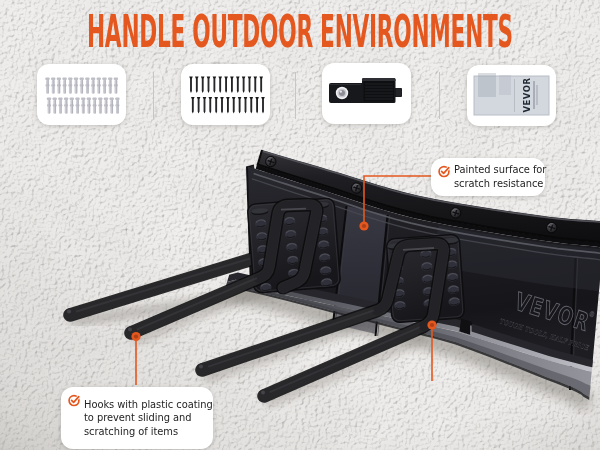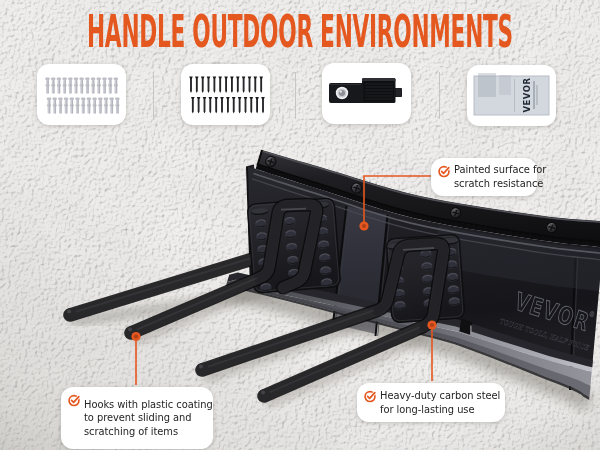--- a/index.html
+++ b/index.html
@@ -451,21 +451,21 @@
           </g>
 <line x1="47.5" y1="14" x2="47.5" y2="47" stroke="#b0b5bf" stroke-width="0.8"></line>
 <g transform="rotate(-90 66 30)">
             <text x="66" y="27" text-anchor="middle" font-family="'DejaVu Sans','Liberation Sans',sans-serif" font-weight="bold" font-size="8.5" letter-spacing="0.5" fill="#1f2733">VEVOR</text>
 <line x1="52" y1="31" x2="80" y2="31" stroke="#6a7280" stroke-width="0.8"></line>
 <line x1="56" y1="34" x2="76" y2="34" stroke="#8a919c" stroke-width="0.7"></line>
           </g>
 </svg></div>
   </div>
 
-<div class="pill" style="left:431px;top:158px;width:106px;height:38px">
+<div class="pill" style="left:431px;top:158px;width:114px;height:38px">
 <svg class="check" style="top:7px" width="13" height="13" viewBox="0 0 13 13">
 <circle cx="6" cy="6.6" r="4.9" fill="none" style="stroke:var(--accent)" stroke-width="1.7"></circle>
 <path d="M3.6,6.4 L5.6,8.4 L10.8,2.6" fill="none" stroke="#ffffff" stroke-width="3.2" stroke-linecap="round" stroke-linejoin="round"></path>
 <path d="M3.6,6.4 L5.6,8.4 L10.8,2.6" fill="none" style="stroke:var(--accent)" stroke-width="1.7" stroke-linecap="round" stroke-linejoin="round"></path>
 </svg>
 <div class="ptext">
         <span class="cl">Painted surface for</span>
         <span class="cl">scratch resistance</span>
       </div>
 </div>
@@ -474,24 +474,13 @@
 <circle cx="6" cy="6.6" r="4.9" fill="none" style="stroke:var(--accent)" stroke-width="1.7"></circle>
 <path d="M3.6,6.4 L5.6,8.4 L10.8,2.6" fill="none" stroke="#ffffff" stroke-width="3.2" stroke-linecap="round" stroke-linejoin="round"></path>
 <path d="M3.6,6.4 L5.6,8.4 L10.8,2.6" fill="none" style="stroke:var(--accent)" stroke-width="1.7" stroke-linecap="round" stroke-linejoin="round"></path>
 </svg>
 <div class="ptext">
         <span class="cl">Hooks with plastic coating</span>
         <span class="cl">to prevent sliding and</span>
         <span class="cl">scratching of items</span>
       </div>
 </div>
-<div class="pill" style="left:357px;top:383px;width:148px;height:39px">
-<svg class="check" style="top:7px" width="13" height="13" viewBox="0 0 13 13">
-<circle cx="6" cy="6.6" r="4.9" fill="none" style="stroke:var(--accent)" stroke-width="1.7"></circle>
-<path d="M3.6,6.4 L5.6,8.4 L10.8,2.6" fill="none" stroke="#ffffff" stroke-width="3.2" stroke-linecap="round" stroke-linejoin="round"></path>
-<path d="M3.6,6.4 L5.6,8.4 L10.8,2.6" fill="none" style="stroke:var(--accent)" stroke-width="1.7" stroke-linecap="round" stroke-linejoin="round"></path>
-</svg>
-<div class="ptext">
-        <span class="cl">Heavy-duty carbon steel</span>
-        <span class="cl">for long-lasting use</span>
-      </div>
-</div>
 </div>
 
 </body></html>

